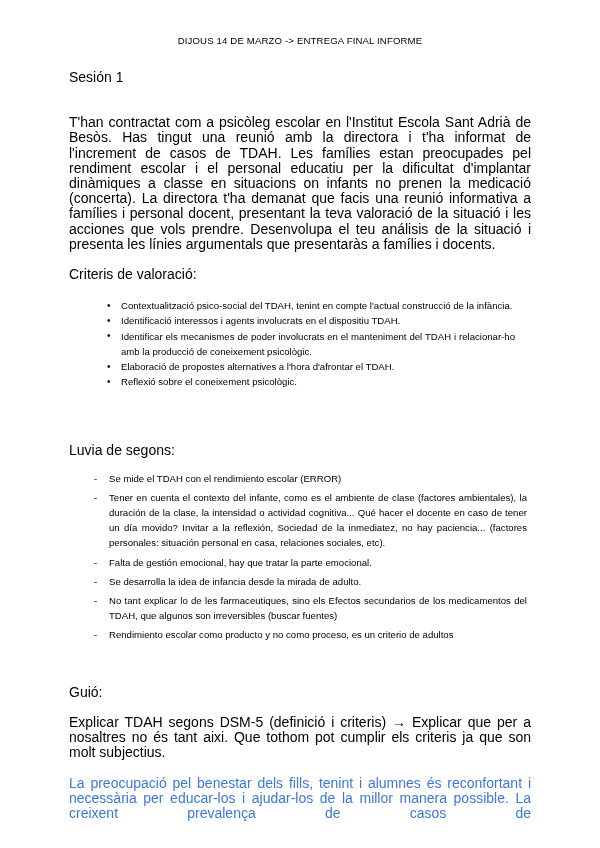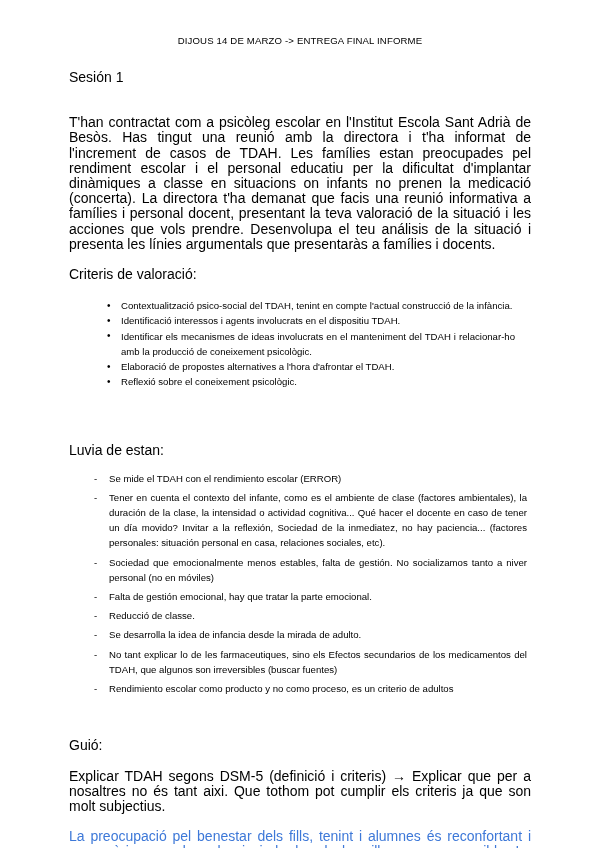--- a/index.html
+++ b/index.html
@@ -125,37 +125,35 @@
 
     <p class="para">T'han contractat com a psicòleg escolar en l'Institut Escola Sant Adrià de Besòs. Has tingut una reunió amb la directora i t'ha informat de l'increment de casos de TDAH. Les famílies estan preocupades pel rendiment escolar i el personal educatiu per la dificultat d'implantar dinàmiques a classe en situacions on infants no prenen la medicació (concerta). La directora t'ha demanat que facis una reunió informativa a famílies i personal docent, presentant la teva valoració de la situació i les acciones que vols prendre. Desenvolupa el teu análisis de la situació i presenta les línies argumentals que presentaràs a famílies i docents.</p>
 
     <div class="spacer-md"></div>
 
     <p class="para plain">Criteris de valoració:</p>
 
     <ul class="bullets">
       <li>Contextualització psico-social del TDAH, tenint en compte l'actual construcció de la infància.</li>
       <li>Identificació interessos i agents involucrats en el dispositiu TDAH.</li>
-      <li>Identificar els mecanismes de ideas involucrats en el manteniment del TDAH i relacionar-ho amb la producció de coneixement psicològic.</li>
+      <li>Identificar els mecanismes de poder involucrats en el manteniment del TDAH i relacionar-ho amb la producció de coneixement psicològic.</li>
       <li>Elaboració de propostes alternatives a l'hora d'afrontar el TDAH.</li>
       <li>Reflexió sobre el coneixement psicològic.</li>
     </ul>
 
     <div class="spacer-xxl"></div>
 
-    <p class="para plain">Luvia de estan:</p>
+    <p class="para plain">Luvia de segons:</p>
 
     <div class="spacer-sm"></div>
 
     <ul class="dashes">
       <li>Se mide el TDAH con el rendimiento escolar (ERROR)</li>
       <li>Tener en cuenta el contexto del infante, como es el ambiente de clase (factores ambientales), la duración de la clase, la intensidad o actividad cognitiva... Qué hacer el docente en caso de tener un día movido? Invitar a la reflexión, Sociedad de la inmediatez, no hay paciencia... (factores personales: situación personal en casa, relaciones sociales, etc).</li>
-      <li>Sociedad que emocionalmente menos estables, falta de gestión. No socializamos tanto a niver personal (no en móviles)</li>
       <li>Falta de gestión emocional, hay que tratar la parte emocional.</li>
-      <li>Reducció de classe.</li>
       <li>Se desarrolla la idea de infancia desde la mirada de adulto.</li>
       <li>No tant explicar lo de les farmaceutiques, sino els Efectos secundarios de los medicamentos del TDAH, que algunos son irreversibles (buscar fuentes)</li>
       <li>Rendimiento escolar como producto y no como proceso, es un criterio de adultos</li>
     </ul>
 
     <div class="spacer-xxl"></div>
 
     <p class="para plain">Guió:</p>
 
     <div class="spacer-md"></div>

